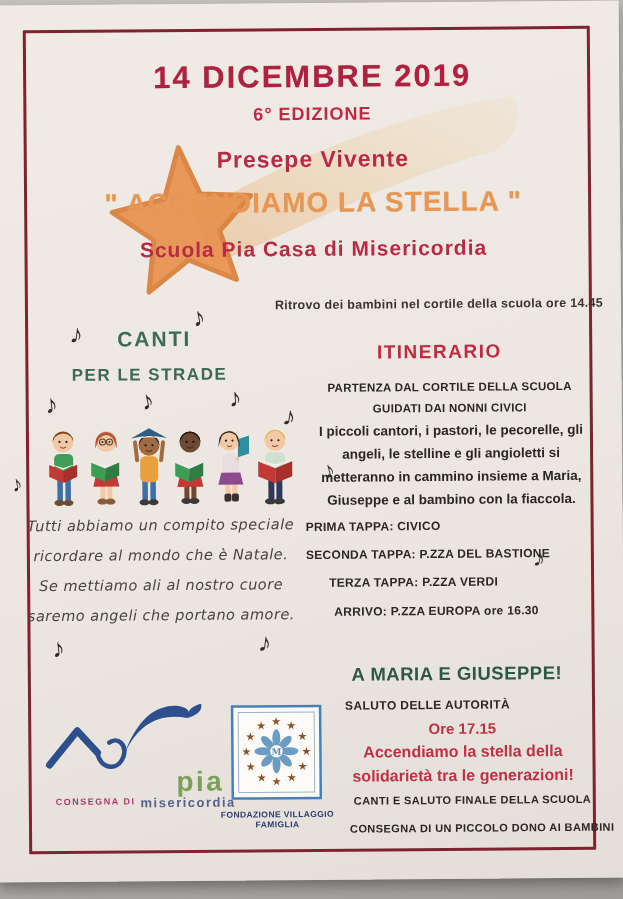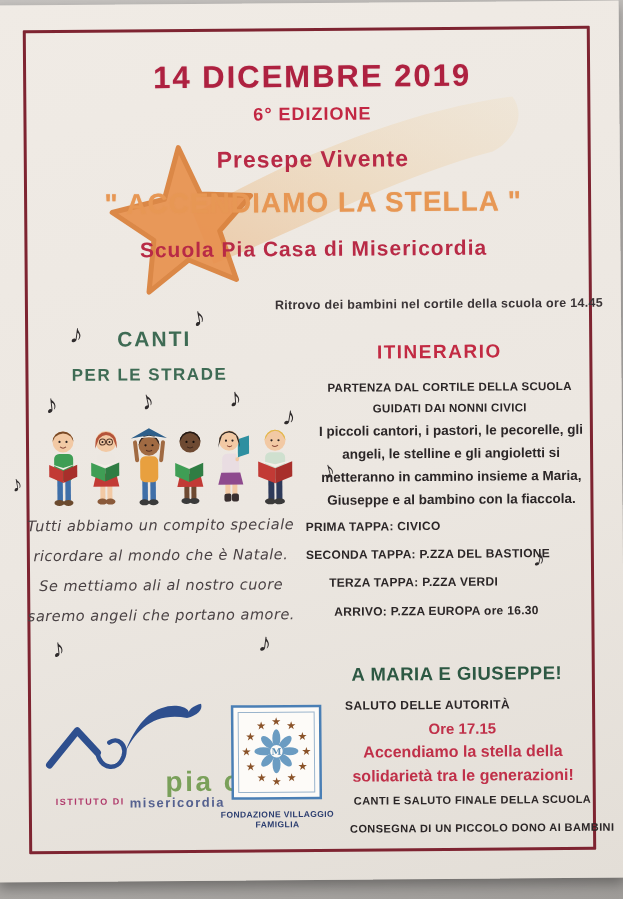--- a/index.html
+++ b/index.html
@@ -222,21 +222,21 @@
     <span class="abs note" style="left:328px;top:456px;transform:rotate(-14deg);font-size:23px;">♪</span>
     <span class="abs note" style="left:538px;top:546px;transform:rotate(12deg);font-size:23px;">♪</span>
 
     <svg class="abs" style="left:40px;top:698px;" width="180" height="78" viewBox="0 0 180 78">
       <path d="M12,62 L40,28 L60,50" stroke="#2e4f8e" stroke-width="7" fill="none" stroke-linejoin="round" stroke-linecap="round"></path>
       <path d="M60,50 C62,66 80,70 86,54 C90,42 80,34 72,40" stroke="#2e4f8e" stroke-width="4.5" fill="none" stroke-linecap="round"></path>
       <path d="M86,54 C98,26 118,10 150,16 C158,6 140,0 124,6 C106,12 94,32 86,54 Z" fill="#2e4f8e"></path>
       <path d="M150,16 C160,14 166,8 164,2 C156,4 150,8 150,16 Z" fill="#2e4f8e"></path>
     </svg>
     <div class="abs" style="left:58px;top:764px;display:flex;align-items:flex-end;gap:5px;">
-      <span class="ist-label" style="padding-bottom:4px;">ISTITUTO DI</span>
+      <span class="ist-label" style="padding-bottom:4px;">CONSEGNA DI</span>
       <span style="display:inline-flex;flex-direction:column;">
         <span class="logo-name1">pia casa</span>
         <span class="logo-name2">misericordia</span>
       </span>
     </div>
 
     <svg class="abs" style="left:232px;top:700px;" width="94" height="98" viewBox="0 0 94 98">
       <rect x="3" y="3" width="88" height="92" fill="#fdfbf8" stroke="#4a7fb5" stroke-width="2.5"></rect>
       <rect x="9" y="9" width="76" height="80" fill="none" stroke="#9ab4cc" stroke-width="1"></rect>
       <g fill="#8a5228" font-size="11" font-family="DejaVu Sans, sans-serif" text-anchor="middle">

